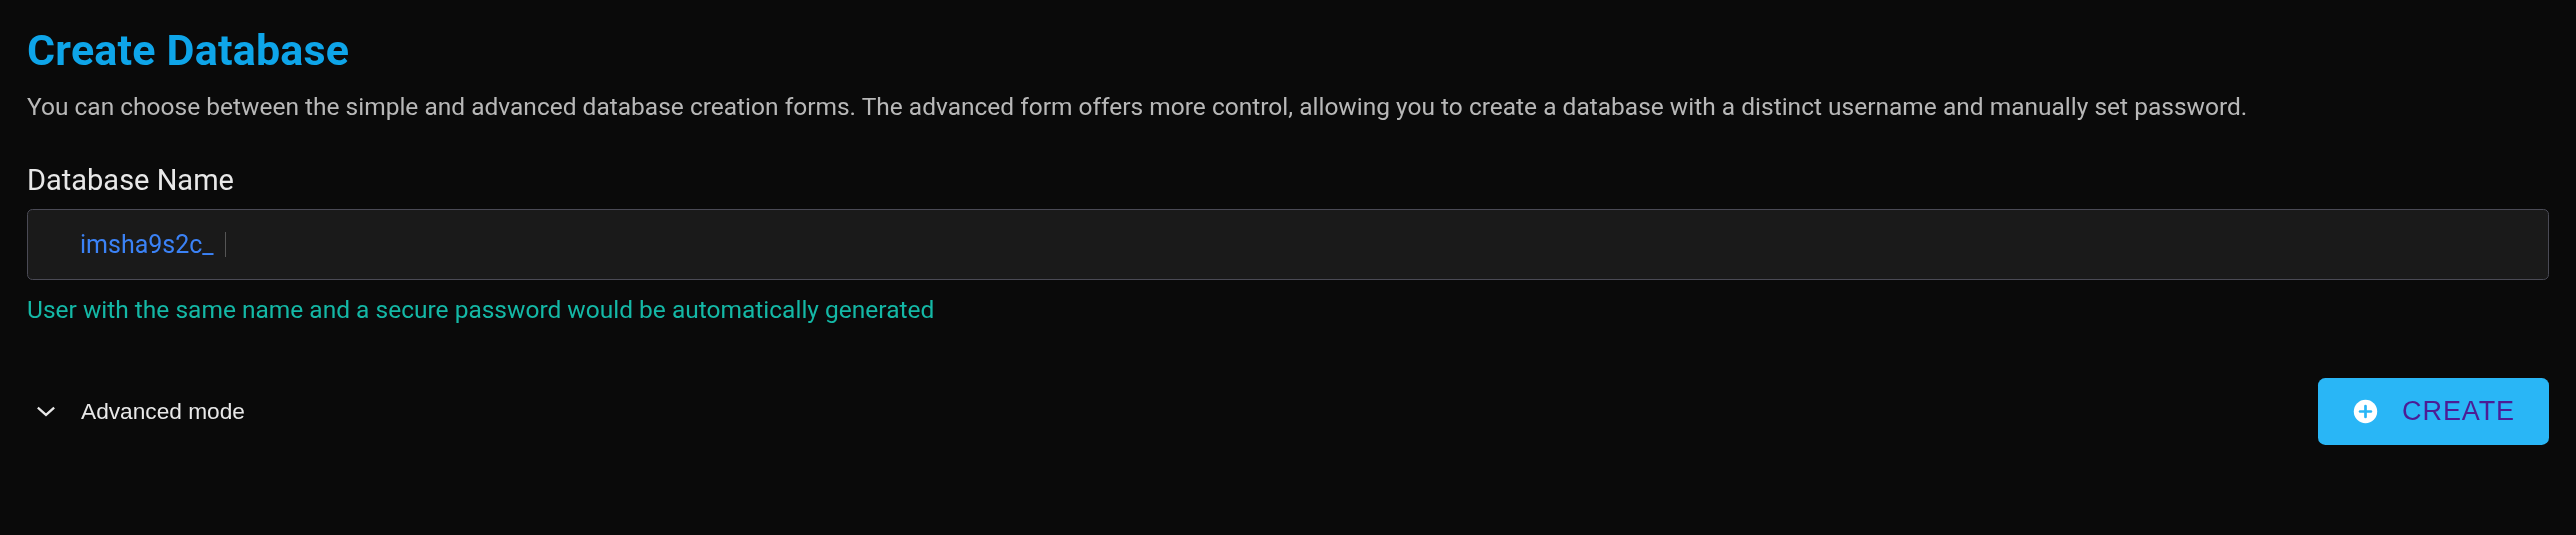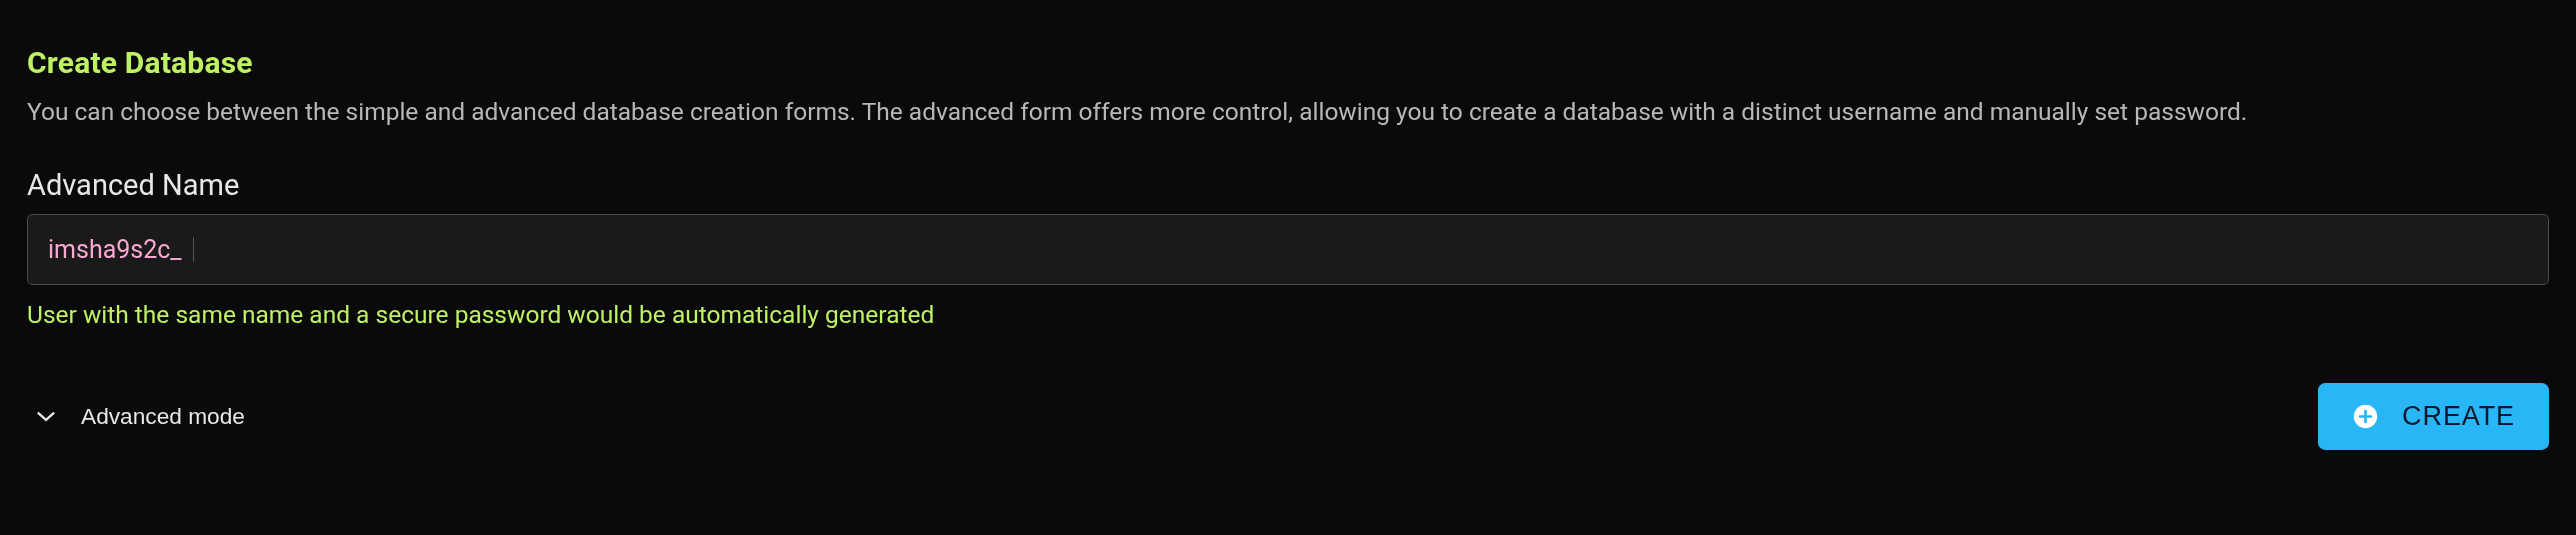--- a/index.html
+++ b/index.html
@@ -8,26 +8,25 @@
     padding: 0;
   }
   body {
     background: #0a0a0a;
     font-family: -apple-system, BlinkMacSystemFont, "Segoe UI", Roboto, Helvetica, Arial, sans-serif;
     color: #e8e8e8;
     padding: 25px 27px;
     width: 2576px;
   }
   .page-title {
-    font-size: 30px;
+    font-size: 43px;
     font-weight: 700;
-    color: #bef264;
+    color: #0ea5e9;
     margin-bottom: 14.5px;
     letter-spacing: 0.2px;
-    margin-top: 20px;
   }
   .description {
     font-size: 24.5px;
     color: #b8b8b8;
     line-height: 1.35;
     margin-bottom: 40px;
     max-width: 2520px;
   }
   .field-label {
     font-size: 29px;
@@ -41,38 +40,39 @@
     width: 100%;
     background: #1a1a1a;
     border: 0.9px solid #4a4a55;
     border-radius: 5.4px;
     padding: 0 20px;
     height: 71px;
     margin-bottom: 14.5px;
   }
   .input-prefix {
     font-size: 25px;
-    color: #f9a8d4;
+    color: #3b82f6;
     padding-right: 11px;
     border-right: 0.9px solid #555;
     line-height: 1;
+    margin-left: 32px;
   }
   .db-name-input {
     flex: 1;
     background: transparent;
     border: none;
     outline: none;
     color: #e8e8e8;
     font-size: 25px;
     padding-left: 12.7px;
     height: 100%;
   }
   .helper-text {
     font-size: 24.5px;
-    color: #bef264;
+    color: #14b8a6;
     margin-bottom: 54px;
   }
   .bottom-row {
     display: flex;
     justify-content: space-between;
     align-items: center;
     width: 100%;
   }
   .advanced-toggle {
     display: inline-flex;
@@ -97,21 +97,21 @@
     height: 12.7px;
     stroke: #e8e8e8;
     stroke-width: 2.5;
     fill: none;
   }
   .create-button {
     display: inline-flex;
     align-items: center;
     gap: 23px;
     background: #29b6f6;
-    color: #0f172a;
+    color: #4c1d95;
     font-size: 27px;
     font-weight: 500;
     letter-spacing: 0.9px;
     border: none;
     border-radius: 7.3px;
     padding: 18px 34px;
     cursor: pointer;
   }
   .plus-icon {
     width: 27px;
@@ -125,21 +125,21 @@
     height: 27px;
   }
 </style>
 </head>
 <body>
 
 <h1 class="page-title">Create Database</h1>
 
 <p class="description">You can choose between the simple and advanced database creation forms. The advanced form offers more control, allowing you to create a database with a distinct username and manually set password.</p>
 
-<div class="field-label">Advanced Name</div>
+<div class="field-label">Database Name</div>
 
 <div class="input-wrapper">
   <span class="input-prefix">imsha9s2c_</span>
   <input type="text" class="db-name-input" value="" style="">
 </div>
 
 <p class="helper-text">User with the same name and a secure password would be automatically generated</p>
 
 <div class="bottom-row">
   <button class="advanced-toggle">

